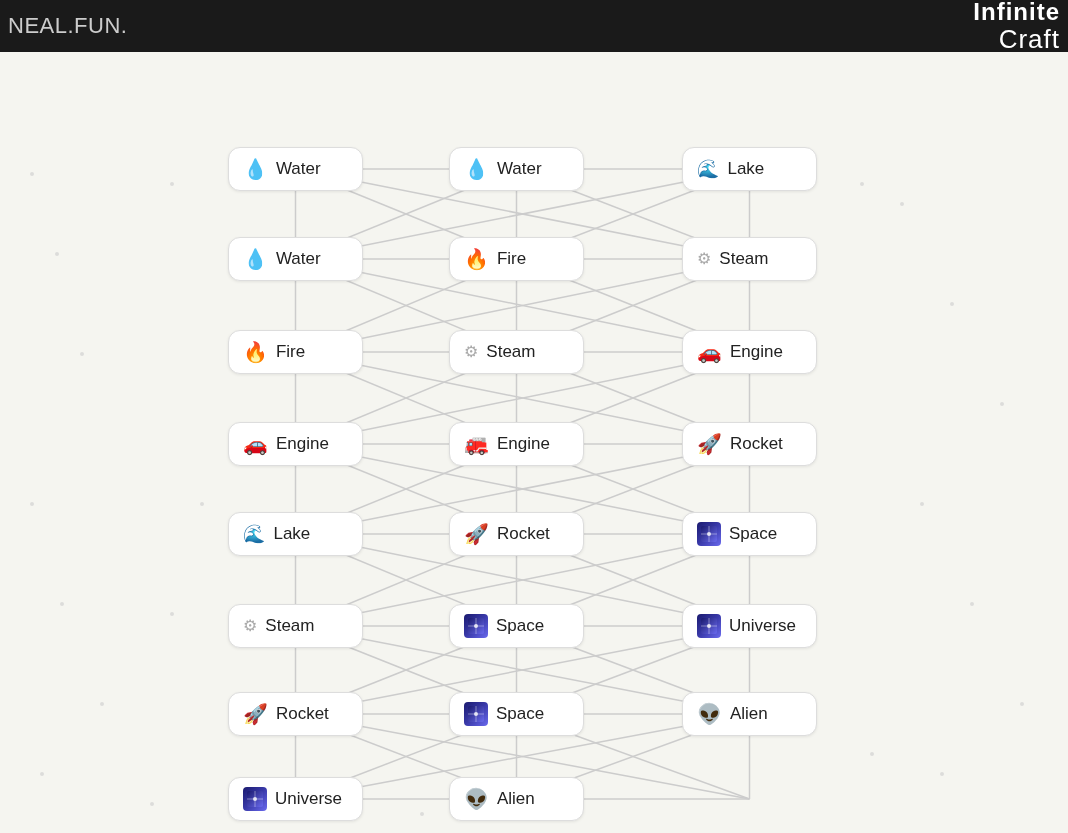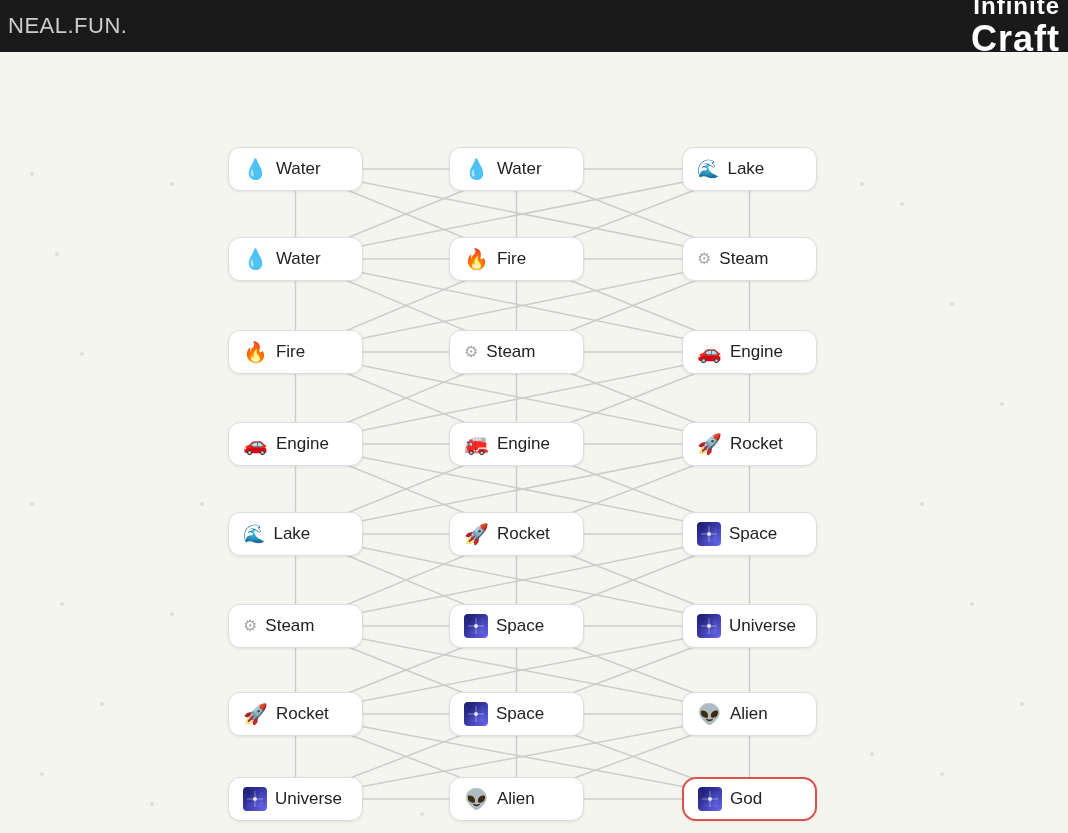--- a/index.html
+++ b/index.html
@@ -35,22 +35,22 @@
       color: white;
       text-align: right;
       line-height: 1.1;
     }
     #title-right .infinite {
       font-size: 24px;
       font-weight: 700;
       letter-spacing: 1px;
     }
     #title-right .craft {
-      font-size: 36px;
-      font-weight: 700;
+      font-size: 26px;
+      font-weight: 400;
       letter-spacing: 1px;
     }
 
     
     #main {
       position: relative;
       width: 1068px;
       height: 781px;
       background: #f5f5f0;
     }
@@ -369,30 +369,13 @@
           <line x1="0" y1="8" x2="16" y2="8" stroke="rgba(255,255,255,0.4)" stroke-width="1"></line>
           <circle cx="8" cy="8" r="2" fill="white" opacity="0.8"></circle>
         </svg>
       </span>
       <span>Universe</span>
     </div>
     <div class="card" style="left: 449px; top: 725px; width: 135px; height: 44px;">
       <span class="emoji">👽</span>
       <span>Alien</span>
     </div>
-    <div class="card card-god" style="left: 682px; top: 725px; width: 135px; height: 44px;">
-      <span class="emoji" style="font-size: 16px; display: inline-flex; align-items: center; justify-content: center; width: 24px; height: 24px; border-radius: 4px; background: linear-gradient(135deg, rgb(26, 26, 110) 0%, rgb(58, 58, 170) 50%, rgb(106, 106, 238) 100%);">
-        <svg width="16" height="16" viewBox="0 0 16 16">
-          <rect width="16" height="16" rx="2" fill="url(#sg)"></rect>
-          <defs>
-            <linearGradient id="sg" x1="0" y1="0" x2="1" y2="1">
-              <stop offset="0%" stop-color="#1a1a6e"></stop>
-              <stop offset="100%" stop-color="#6a6aee"></stop>
-            </linearGradient>
-          </defs>
-          <line x1="8" y1="0" x2="8" y2="16" stroke="rgba(255,255,255,0.4)" stroke-width="1"></line>
-          <line x1="0" y1="8" x2="16" y2="8" stroke="rgba(255,255,255,0.4)" stroke-width="1"></line>
-          <circle cx="8" cy="8" r="2" fill="white" opacity="0.8"></circle>
-        </svg>
-      </span>
-      <span>God</span>
-    </div>
   </div>
 
 </body></html>

